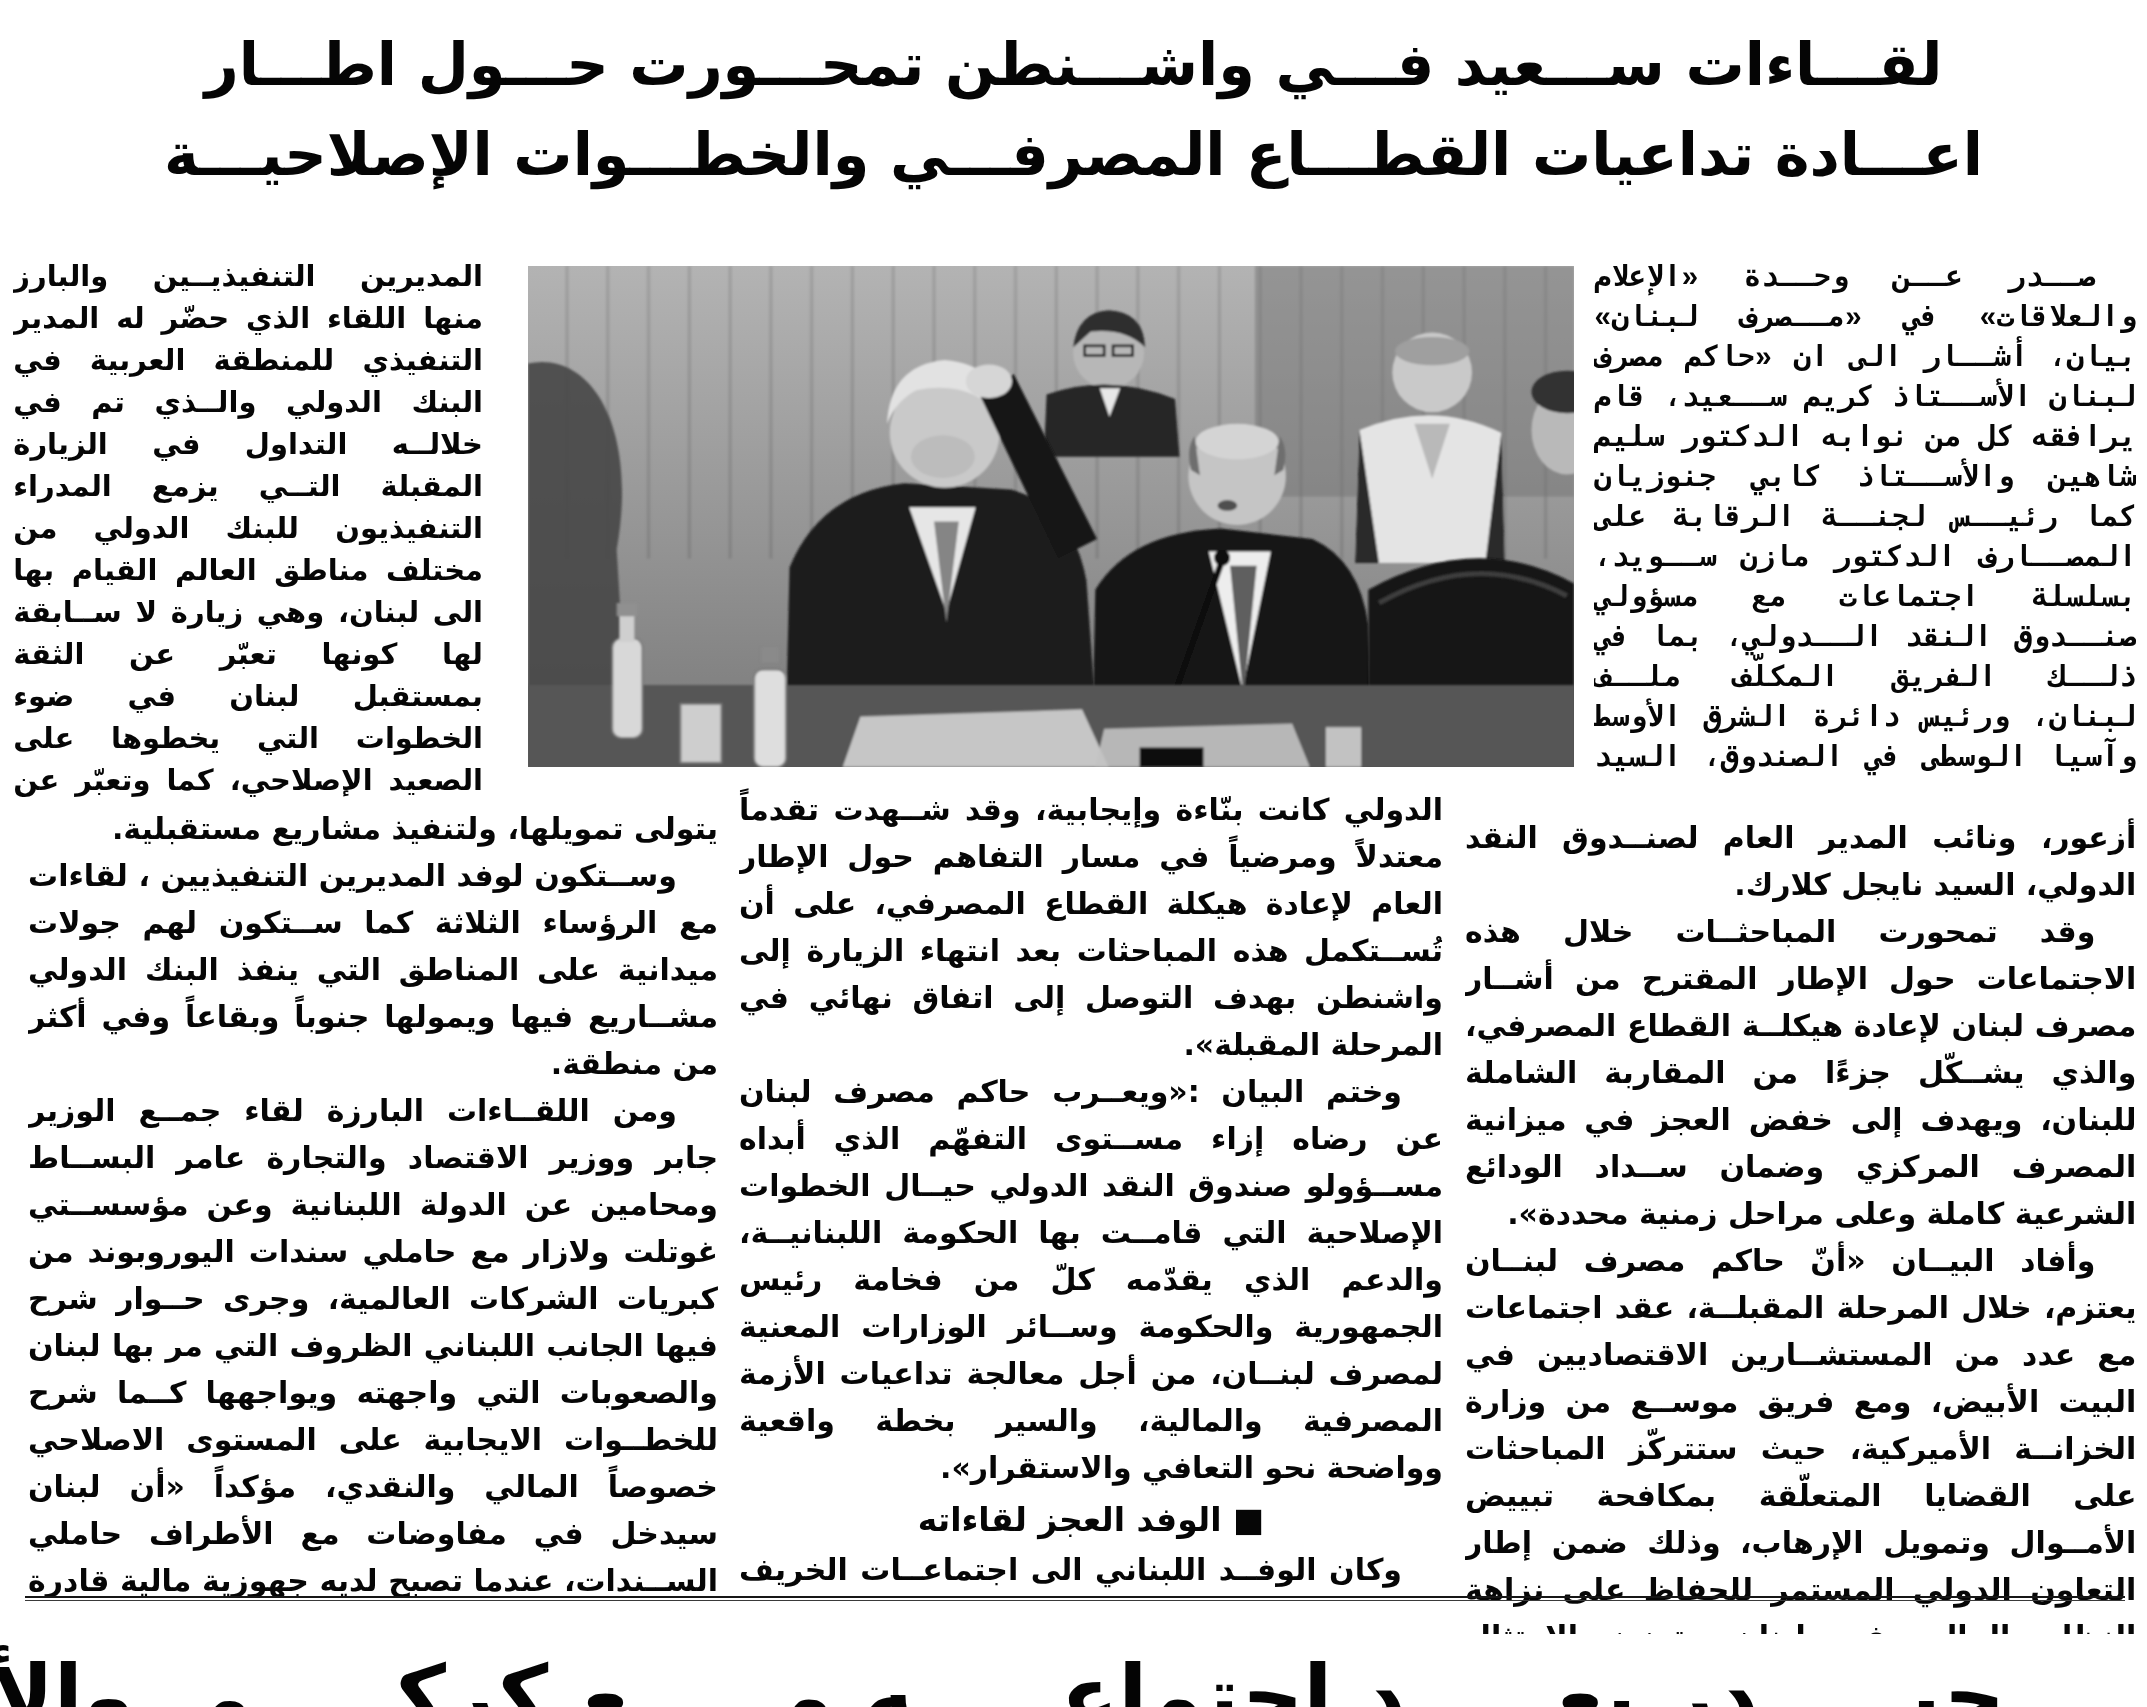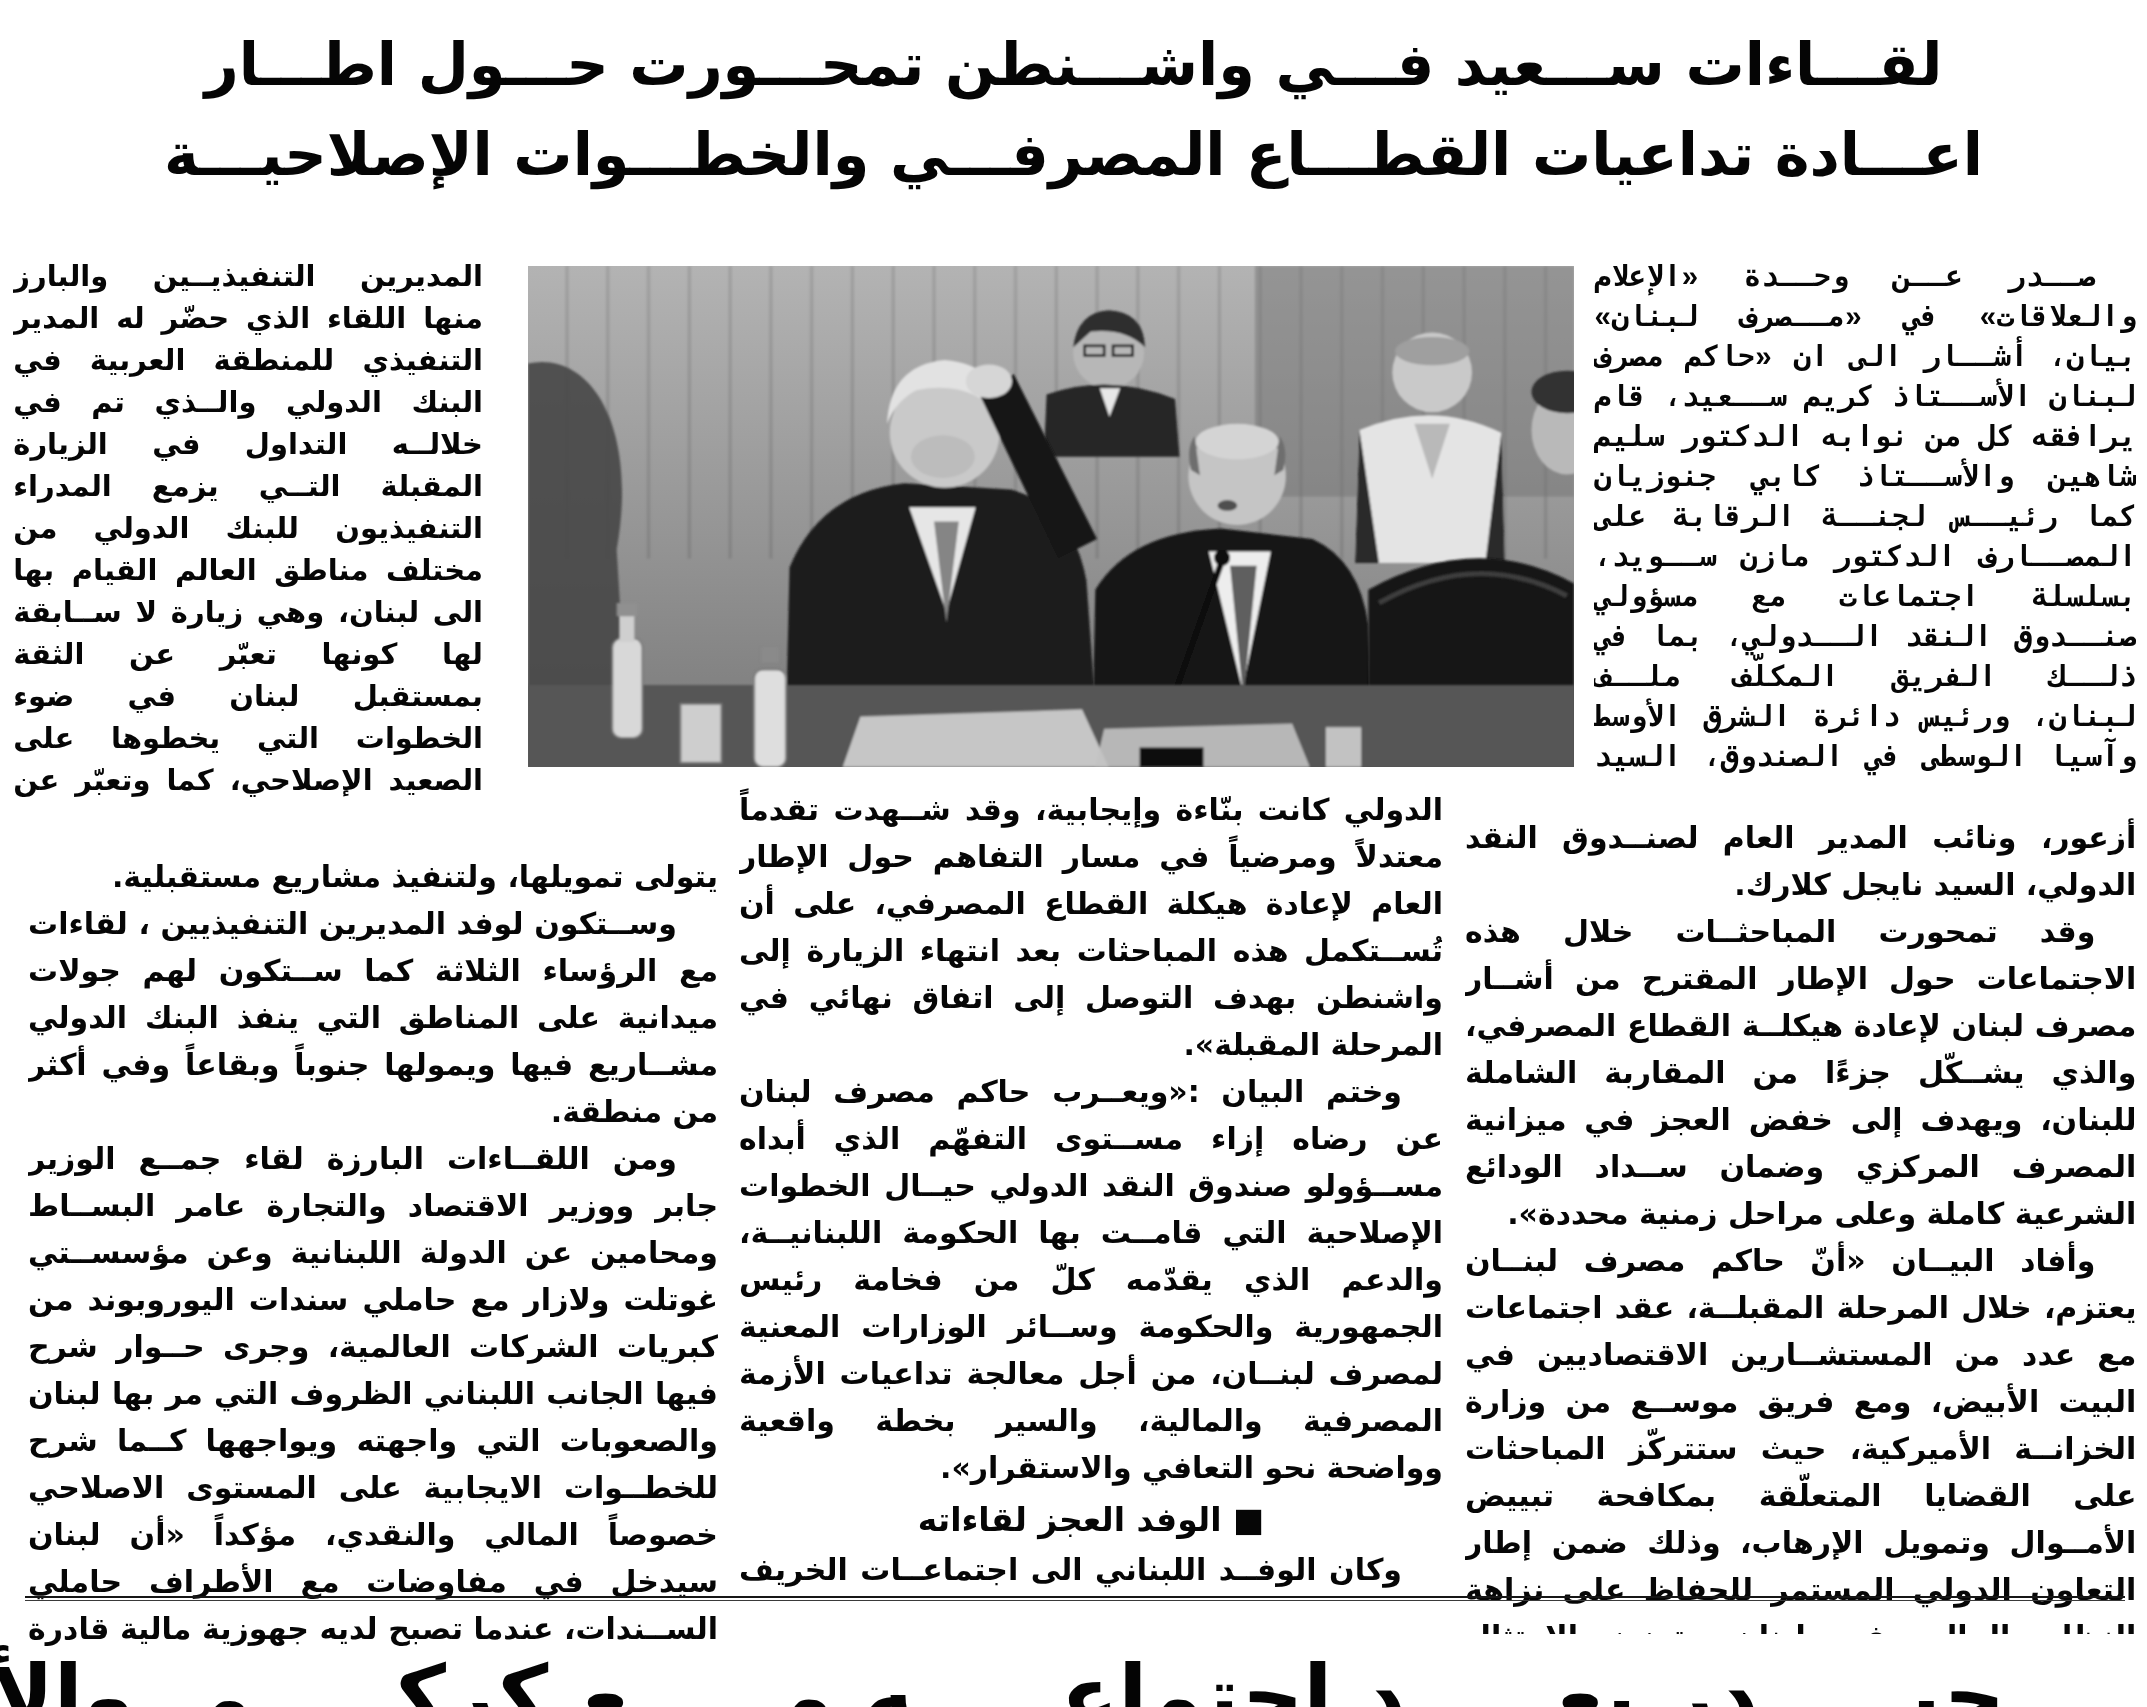--- a/index.html
+++ b/index.html
@@ -27,21 +27,21 @@
   .col{
     overflow:hidden;text-align:justify;text-justify:inter-word;
     font-weight:bold;color:#060606;
   }
   .col p{margin:0;padding:0;text-indent:41px;}
   .flow-cont p:first-of-type{text-indent:0;}
   .body-size{font-size:30px;line-height:47px;}
   .narrow-size{font-size:29px;line-height:42px;}
   .rnarrow-size{font-size:29px;line-height:40px;font-family:Liberation Mono, monospace;}
   #left-narrow{top:255px;right:1664px;left:13.3px;height:550px;}   
-  #left-wide{top:805px;right:1429px;left:28px;height:802px;margin-top:48px;}     
+  #left-wide{top:805px;right:1429px;left:28px;height:802px;}     
   #mid-col{top:786px;right:704px;left:739px;height:812px;}       
   #right-narrow{top:259px;right:10.6px;left:1594px;height:520px;}  
   #right-wide{top:814px;right:10.6px;left:1465px;height:820px;}    
   .subhead{
     text-align:center;font-weight:bold;font-size:33px;line-height:50px;
     margin:3.5px 0 1.8px 0;text-indent:0 !important;
   }
   
   .rule{
     top:1596px;left:25px;width:2100px;height:5.3px;

